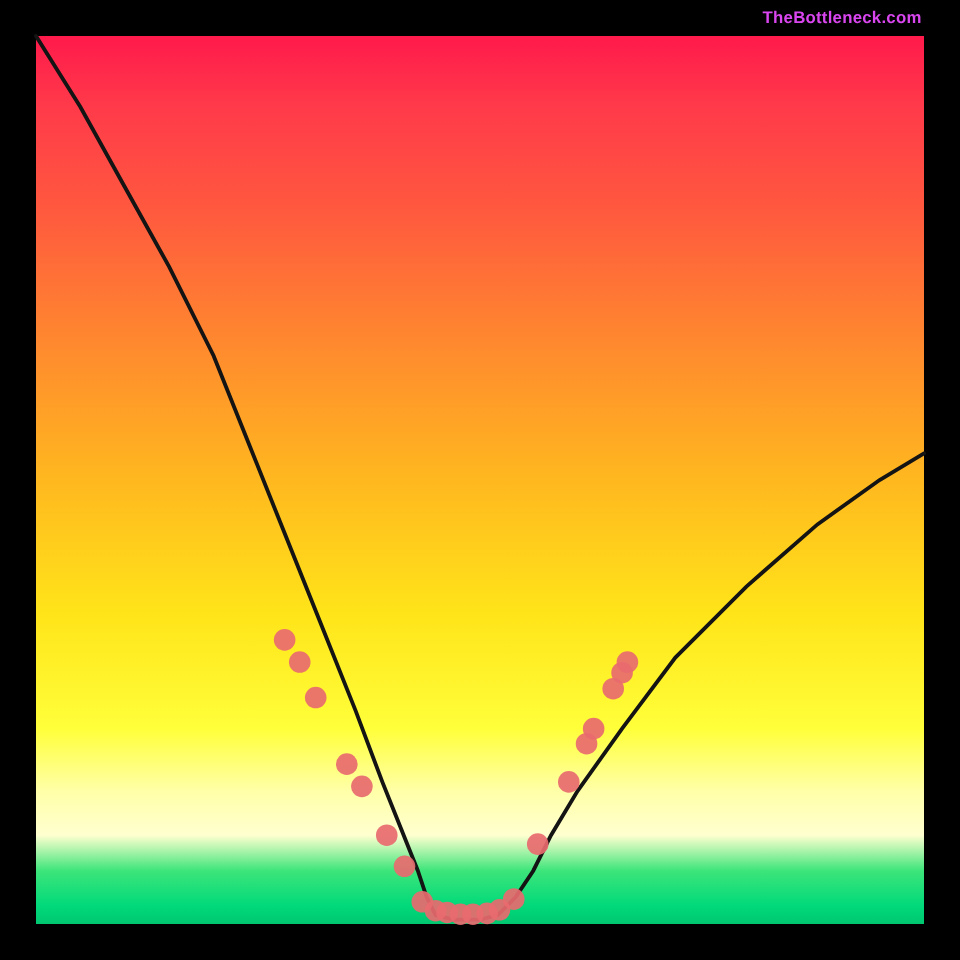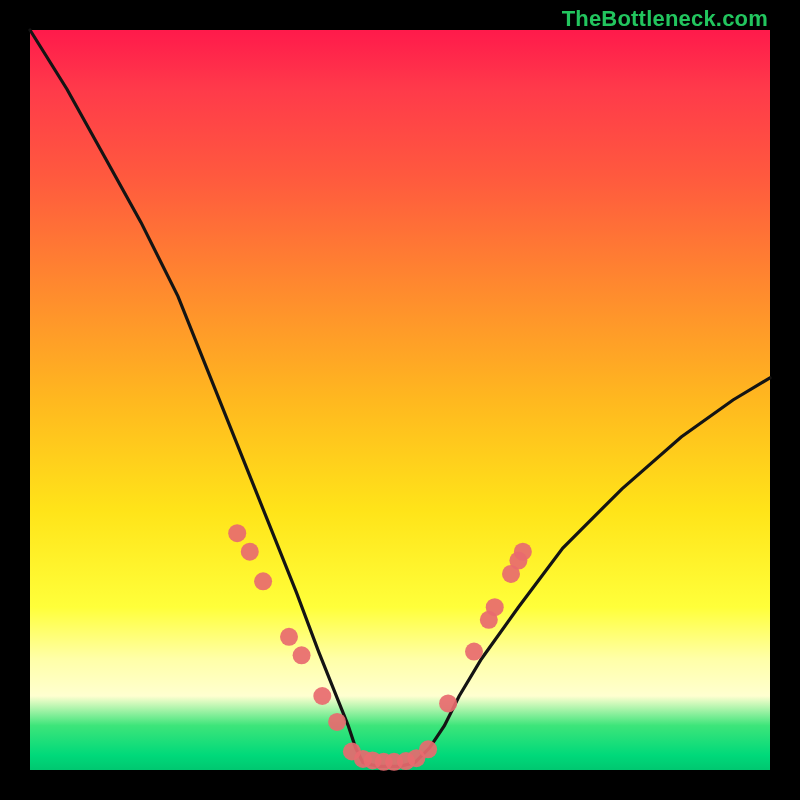--- a/index.html
+++ b/index.html
@@ -35,22 +35,22 @@
       #ffffd0 90%,
       #3de57a 94%,
       #00d97a 98%,
       #00c770 100%
     );
   }
   .watermark {
     position: absolute;
     top: 6px;
     right: 32px;
-    color: #22c55e;
-    font-size: 22px;
+    color: #d946ef;
+    font-size: 14px;
     font-weight: 600;
     letter-spacing: 0.2px;
     user-select: none;
   }
   svg.curve {
     position: absolute;
     inset: 0;
     width: 740px;
     height: 740px;
     overflow: visible;

